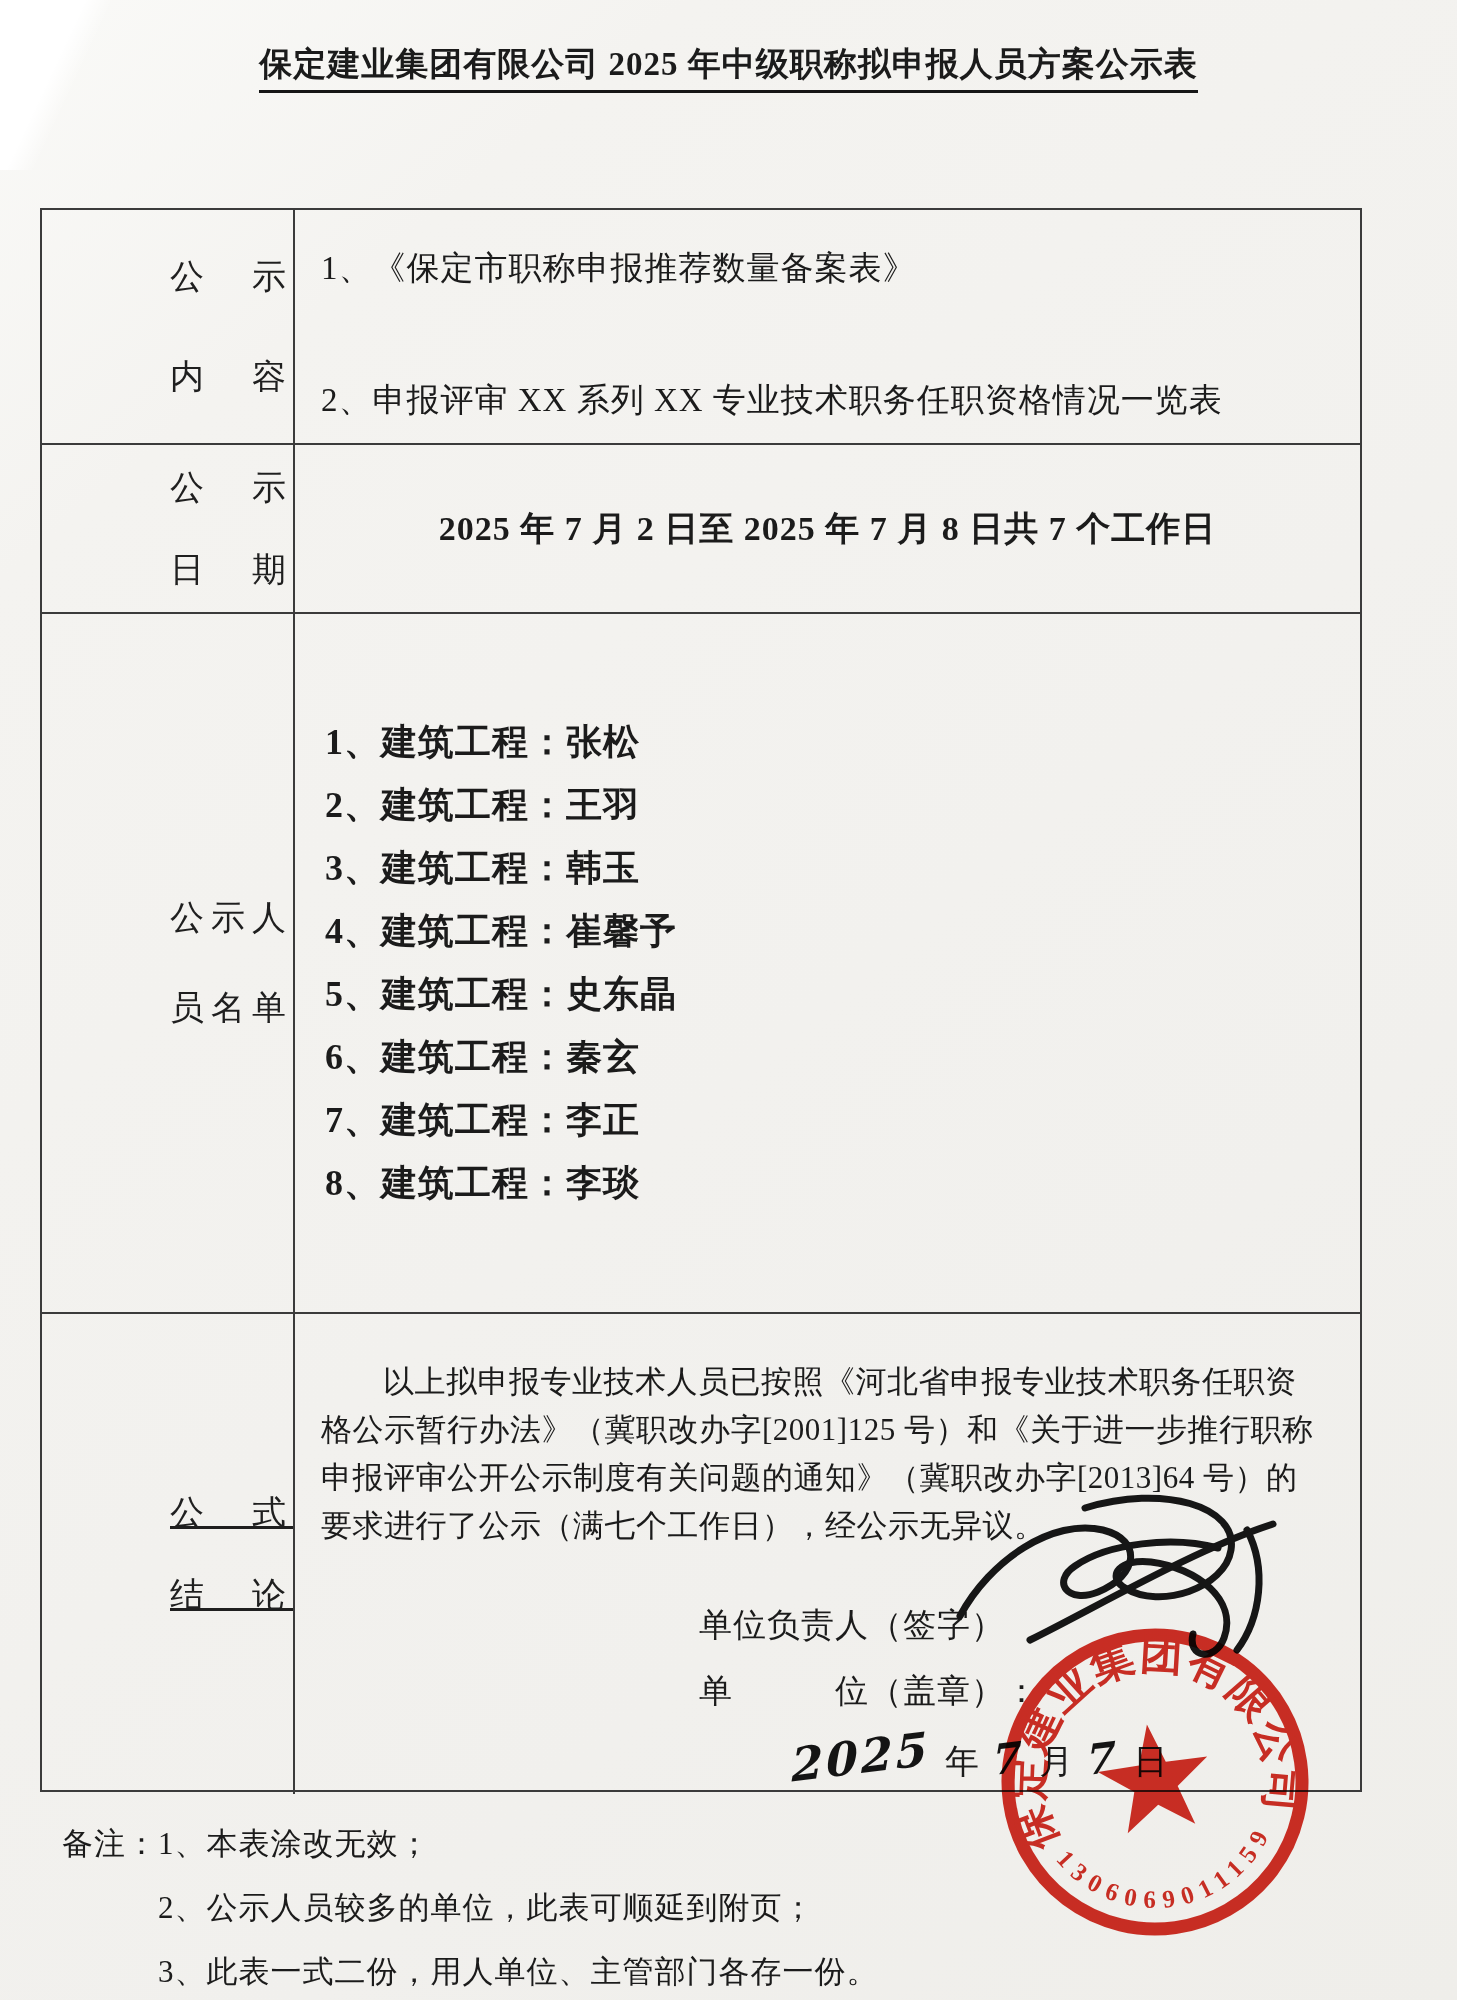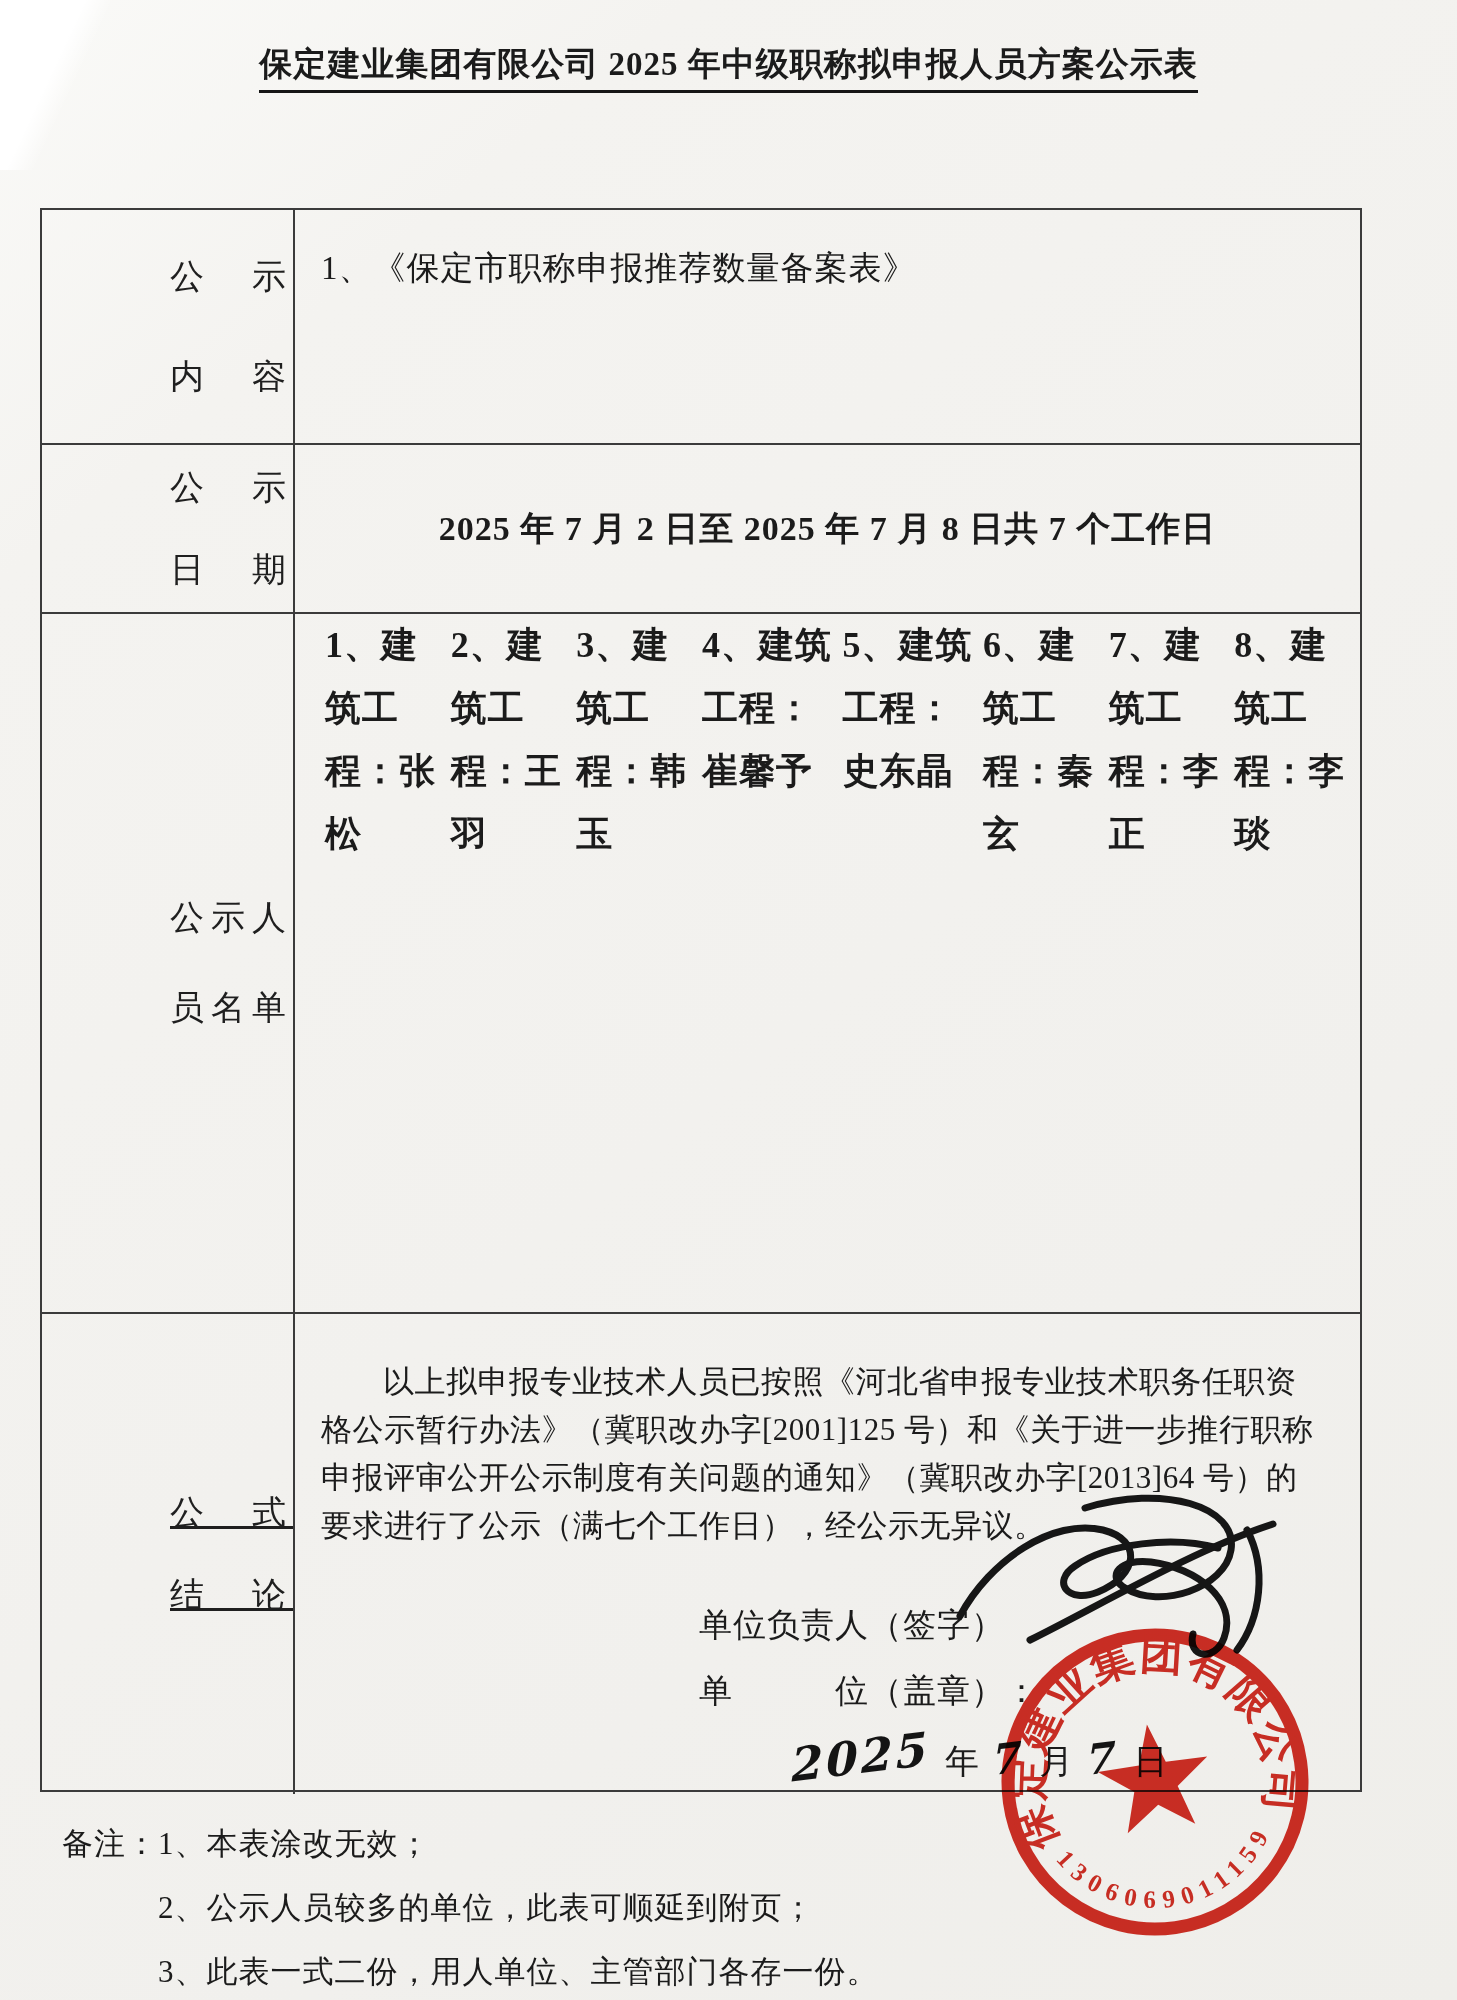--- a/index.html
+++ b/index.html
@@ -25,21 +25,21 @@
     font-size:34px;letter-spacing:7px;color:#1f1f1f;
   }
   .lbl.last, .val.last{border-bottom:none;}
   .val{border-bottom:2px solid #3b3b3b;box-sizing:border-box;}
   .g1{gap:54px;} .g2{gap:36px;} .g3{gap:44px;} .g4{gap:36px;text-decoration:underline;}
 
   .v-content{display:flex;flex-direction:column;justify-content:space-between;
     padding:36px 28px 20px 26px;font-size:33px;letter-spacing:1px;}
   .v-date{display:flex;align-items:center;justify-content:center;
     font-size:34px;font-weight:bold;letter-spacing:1px;}
-  .v-names{display:flex;flex-direction:row;justify-content:center;
+  .v-names{display:flex;flex-direction:column;justify-content:center;
     padding-left:30px;font-size:36px;font-weight:bold;line-height:63px;letter-spacing:1px;}
   .v-conc{padding:44px 20px 0 26px;font-size:31px;}
   .v-conc p{margin:0;line-height:48px;text-indent:2em;letter-spacing:.5px;max-width:1005px;}
   .sign{margin:42px 0 0 378px;font-size:33px;line-height:66px;letter-spacing:1px;}
   .dateline{margin:6px 0 0 470px;font-size:34px;white-space:nowrap;}
   .hand{font-family:"DejaVu Serif",serif;font-style:italic;font-weight:bold;
     font-size:46px;display:inline-block;transform:rotate(-7deg) skewX(-6deg);
     letter-spacing:3px;color:#141414;}
   .hand.small{font-size:42px;}
   .dl-gap{display:inline-block;width:14px;}
@@ -64,20 +64,21 @@
   </div>
 
   <div class="table">
 
     <div class="lbl g1">
       <span>公　示</span>
       <span>内　容</span>
     </div>
     <div class="val v-content">
       <div>1、《保定市职称申报推荐数量备案表》</div>
+      <div>2、申报评审 XX 系列 XX 专业技术职务任职资格情况一览表</div>
     </div>
 
     <div class="lbl g2">
       <span>公　示</span>
       <span>日　期</span>
     </div>
     <div class="val v-date">
       <span>2025 年 7 月 2 日至 2025 年 7 月 8 日共 7 个工作日</span>
     </div>
 

